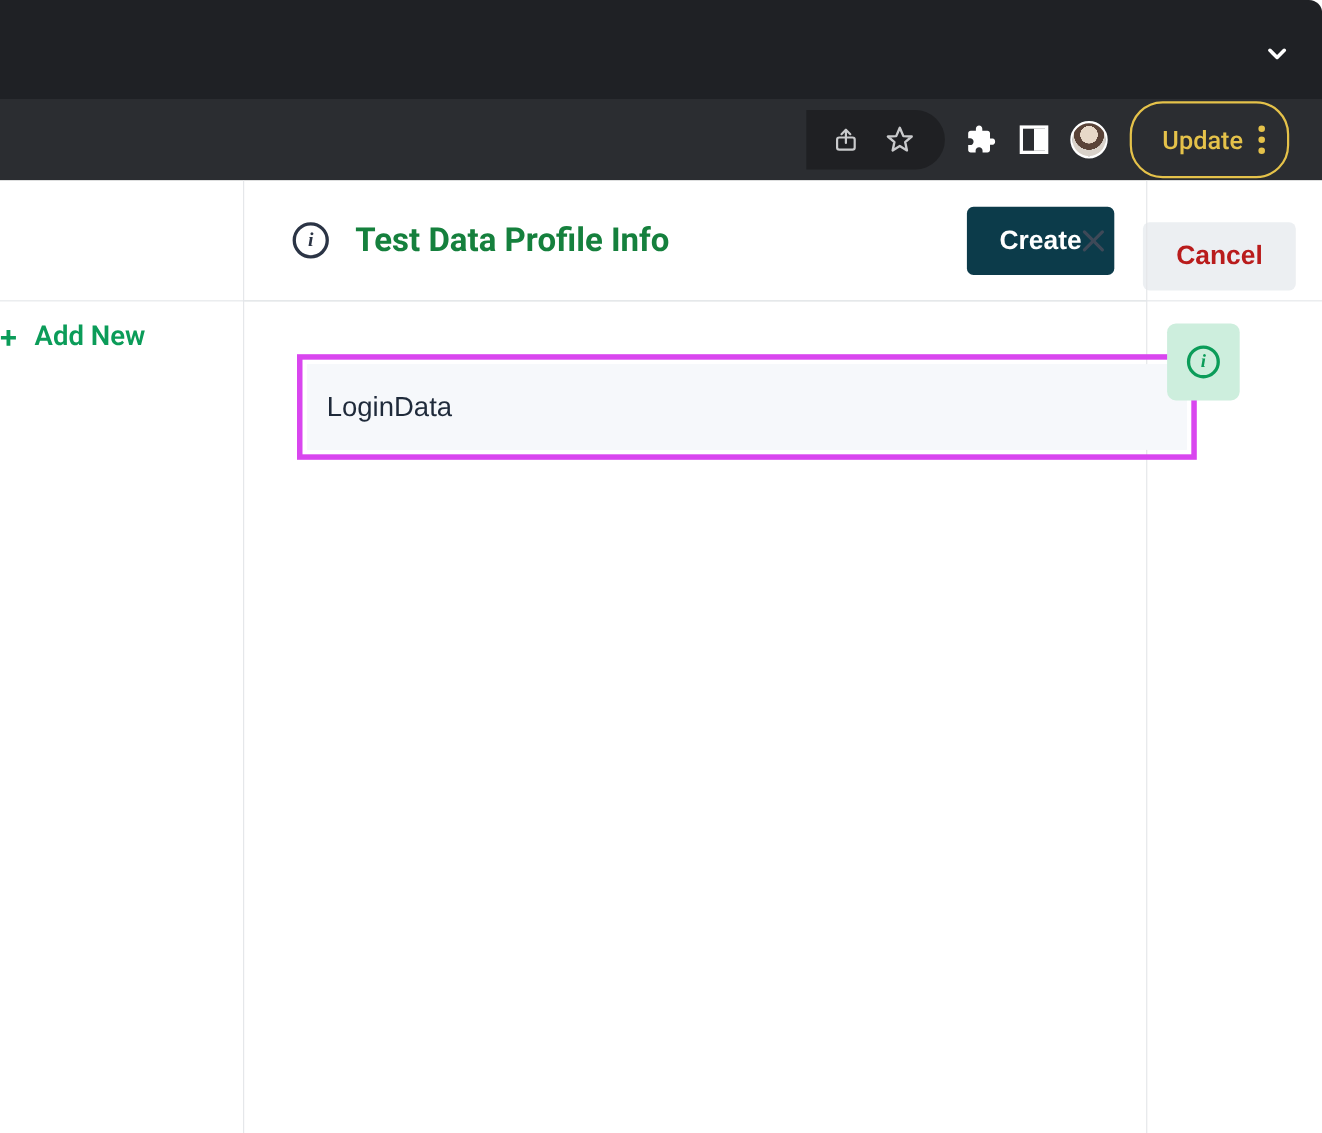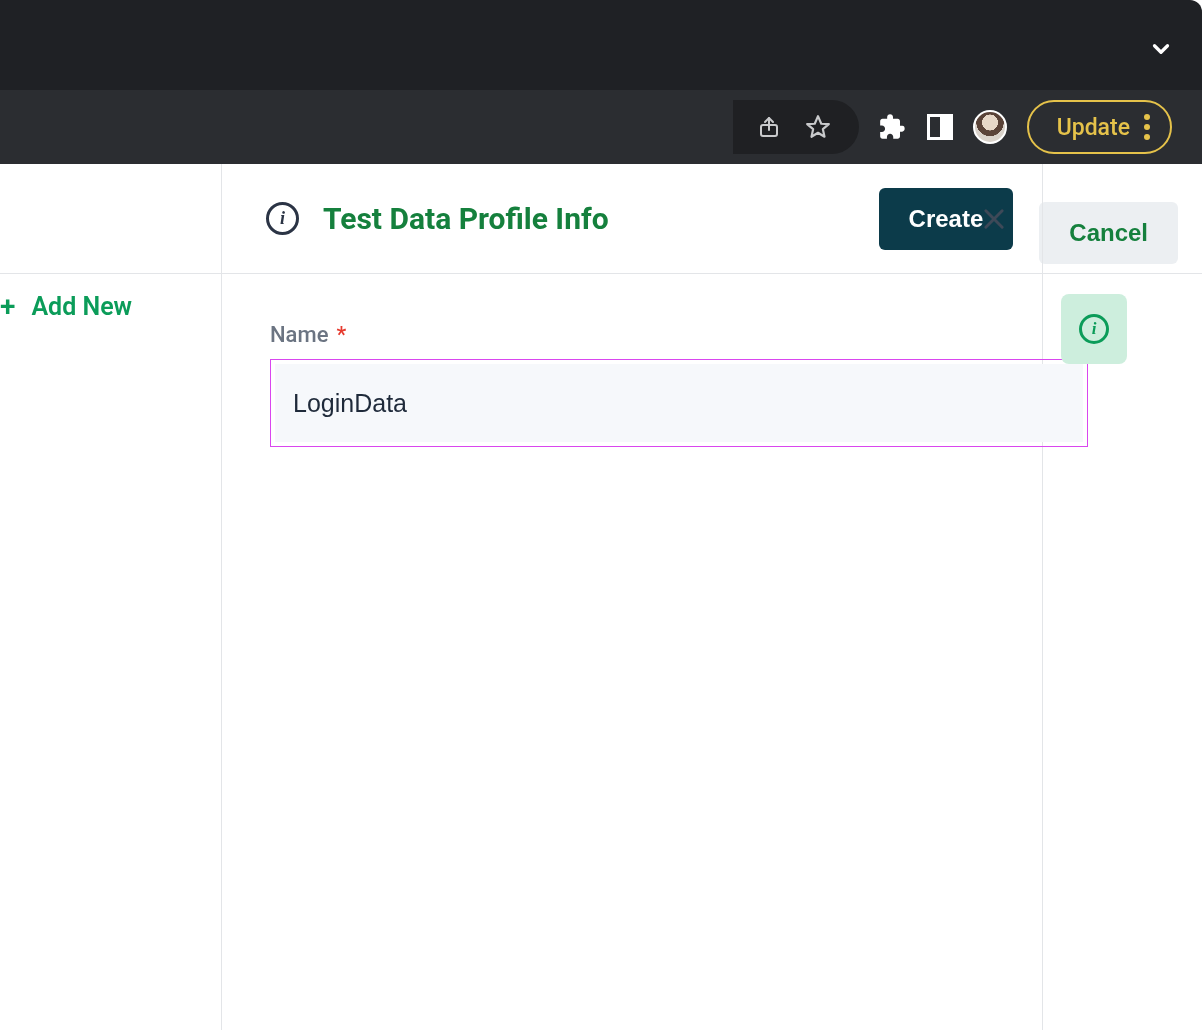--- a/index.html
+++ b/index.html
@@ -59,21 +59,21 @@
     .avatar {
       width: 34px; height: 34px; border-radius: 50%;
       background: radial-gradient(circle at 50% 35%, #e7d8c8 0%, #e7d8c8 32%, #5a4338 33%, #5a4338 55%, #d9d2ca 56%);
       border: 2px solid #fff;
     }
 
     .update-pill {
       display: flex;
       align-items: center;
       gap: 14px;
-      height: 54px;
+      height: 70px;
       padding: 0 20px 0 28px;
       border: 2px solid #e5c24a;
       border-radius: 30px;
       color: #e5c24a;
       font-size: 23px;
       font-weight: 500;
       cursor: pointer;
     }
     .three-dots { display:flex; flex-direction:column; gap:4px; }
     .three-dots span { width:6px; height:6px; background:#e5c24a; border-radius:50%; display:block; }
@@ -106,21 +106,21 @@
       justify-content: center;
       border: none;
       cursor: pointer;
     }
     .btn-primary {
       background: #0c3b4a;
       color: #fff;
     }
     .btn-secondary {
       background: #eceff2;
-      color: #15803d;
+      color: #b91c1c;
       margin-top: 28px;
     }
 
     
     .add-new {
       position: absolute;
       left: 0;
       top: 128px;
       display: flex;
       align-items: center;
@@ -177,21 +177,21 @@
       font-size: 22px;
       font-weight: 500;
       margin-bottom: 12px;
       display: flex;
       align-items: center;
       gap: 8px;
     }
     .req-star { color: #e63a2e; font-size: 22px; }
 
     .input-highlight {
-      border: 1px solid #d946ef;
+      border: 5px solid #d946ef;
       padding: 4px;
       width: 818px;
     }
     .name-input {
       width: 100%;
       height: 78px;
       background: #f6f8fb;
       border: none;
       outline: none;
       font-size: 25px;
@@ -289,24 +289,20 @@
       </div>
       <span class="close-btn">
         <svg width="28" height="28" viewBox="0 0 24 24" fill="none" stroke="currentColor" stroke-width="2.5" stroke-linecap="round">
             <line x1="5" y1="5" x2="19" y2="19"></line>
             <line x1="19" y1="5" x2="5" y2="19"></line>
           </svg>
       </span>
     </div>
 
     <div class="panel-body">
-      <div class="field-label">
-        <span>Name</span>
-        <span class="req-star">*</span>
-      </div>
       <div class="input-highlight">
         <input class="name-input" type="text" value="LoginData" style="">
       </div>
     </div>
   </div>
 
   <div class="side-info-badge">
     <span class="info-circle-green">i</span>
   </div>
 

